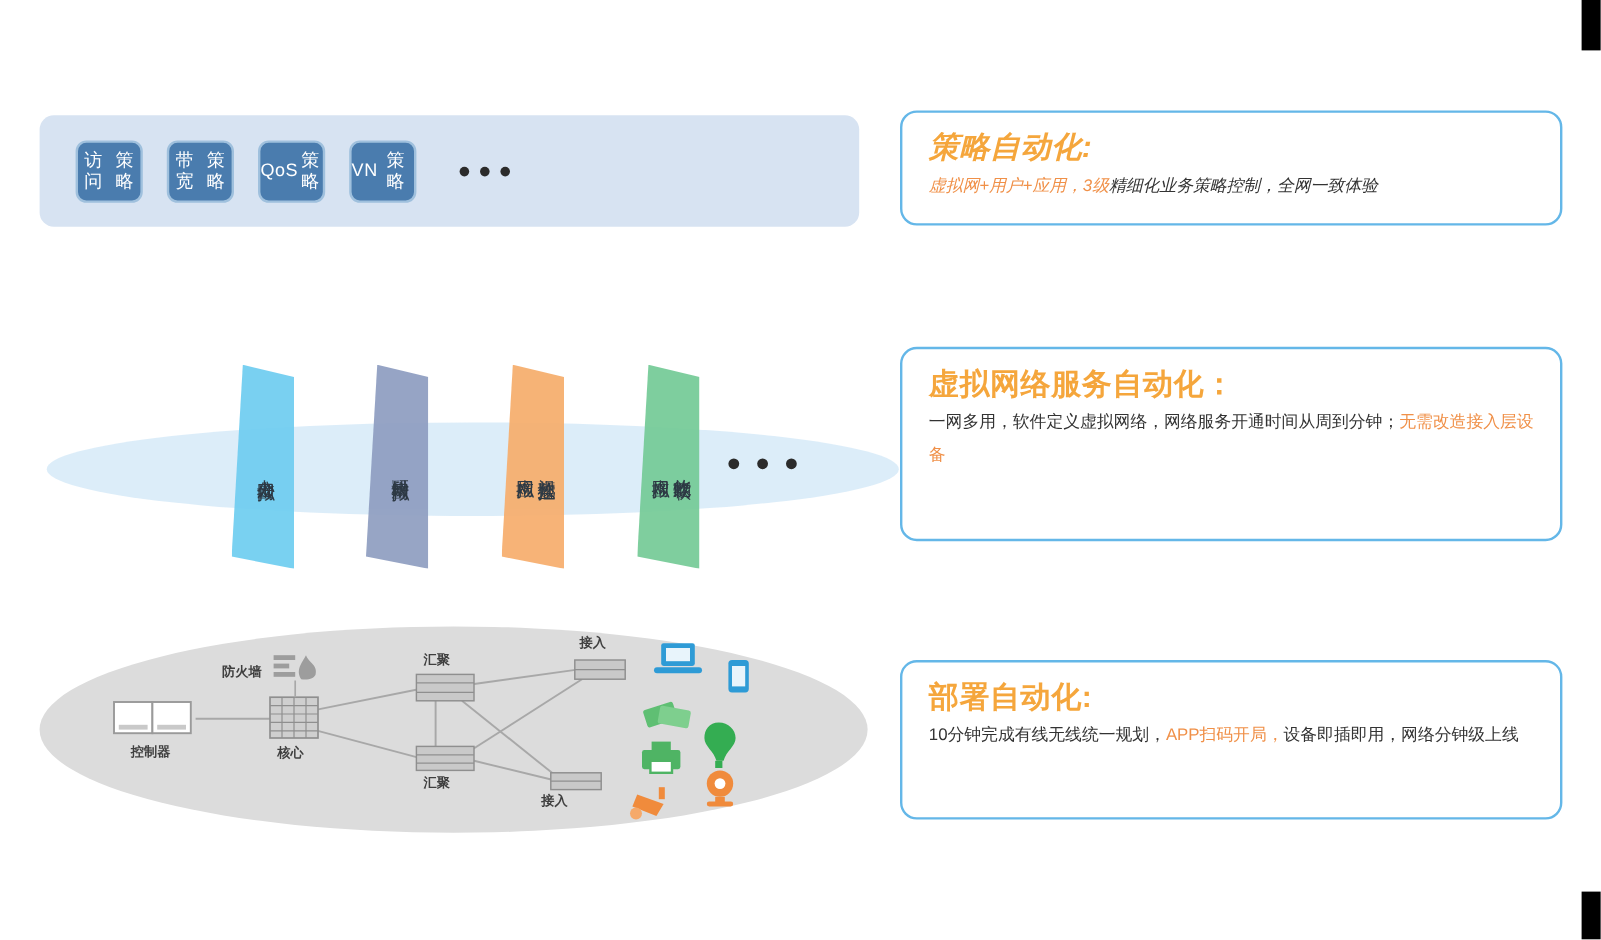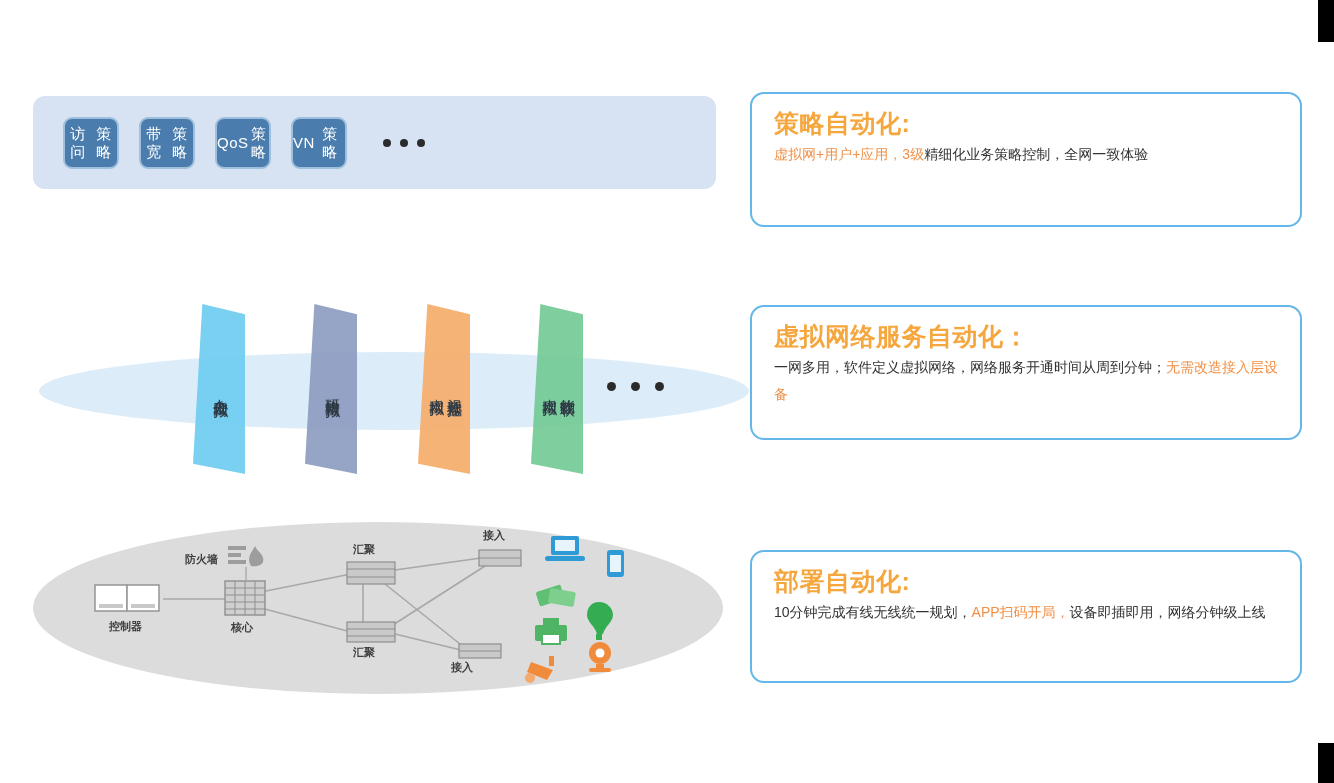--- a/index.html
+++ b/index.html
@@ -200,22 +200,22 @@
   .card {
     position: absolute;
     left: 750px;
     width: 552px;
     background: #ffffff;
     border: 2px solid #64b7e8;
     border-radius: 14px;
     box-sizing: border-box;
     padding: 14px 20px 16px 22px;
   }
-  .card.c1 { top: 92px;  height: 135px; }
-  .card.c2 { top: 305px; height: 135px; }
+  .card.c1 { top: 92px;  height: 96px; font-style: italic; }
+  .card.c2 { top: 289px; height: 162px; }
   .card.c3 { top: 550px; height: 133px; }
 
   .card-title {
     font-size: 25px;
     font-weight: bold;
     color: #f5a63c;
     line-height: 31px;
     margin-bottom: 2px;
     letter-spacing: .5px;
     font-family: "Liberation Sans", "DejaVu Sans", sans-serif;

